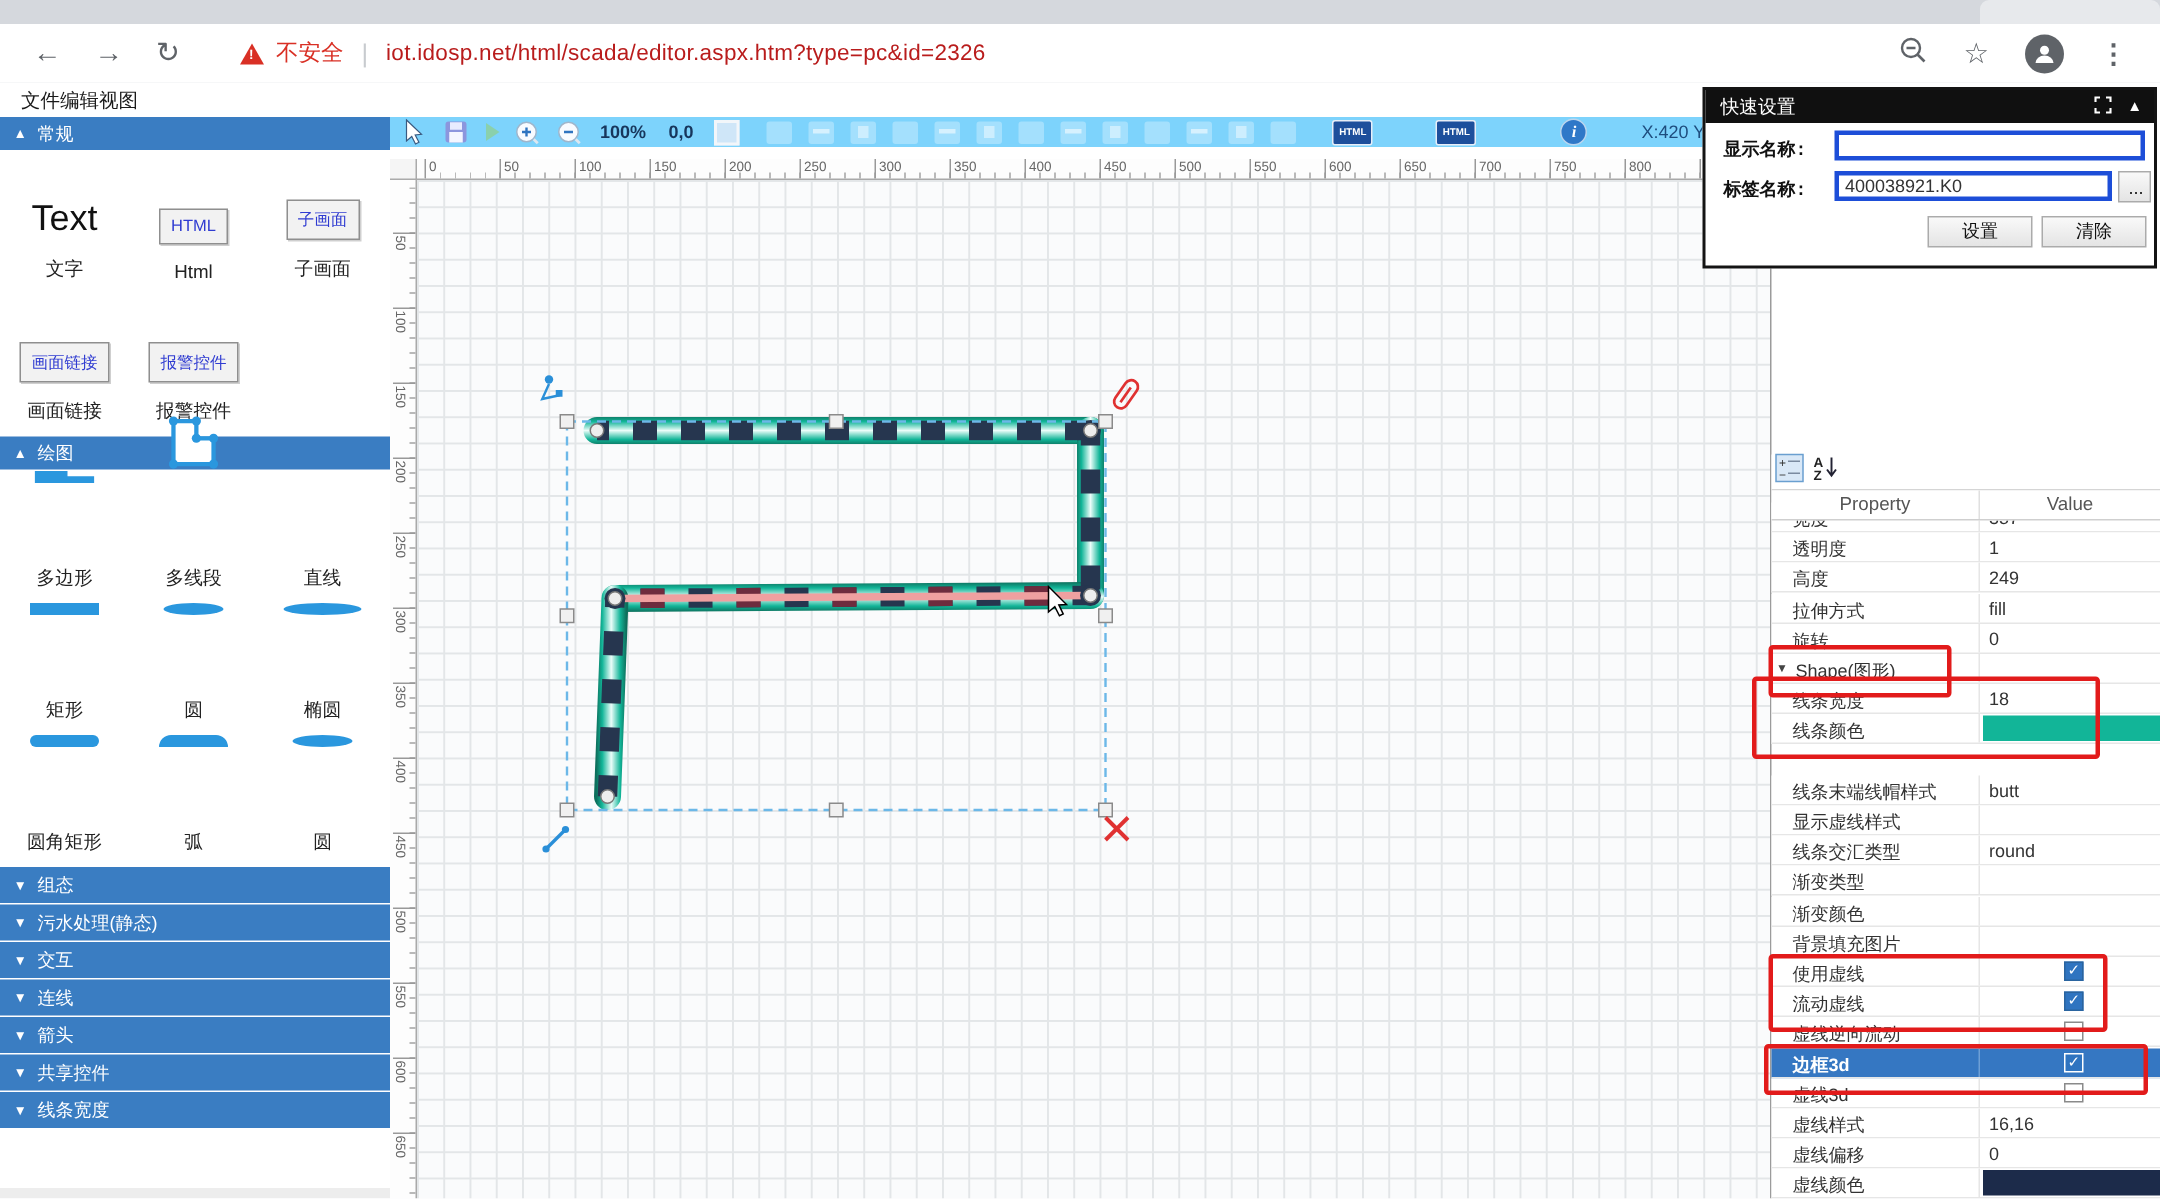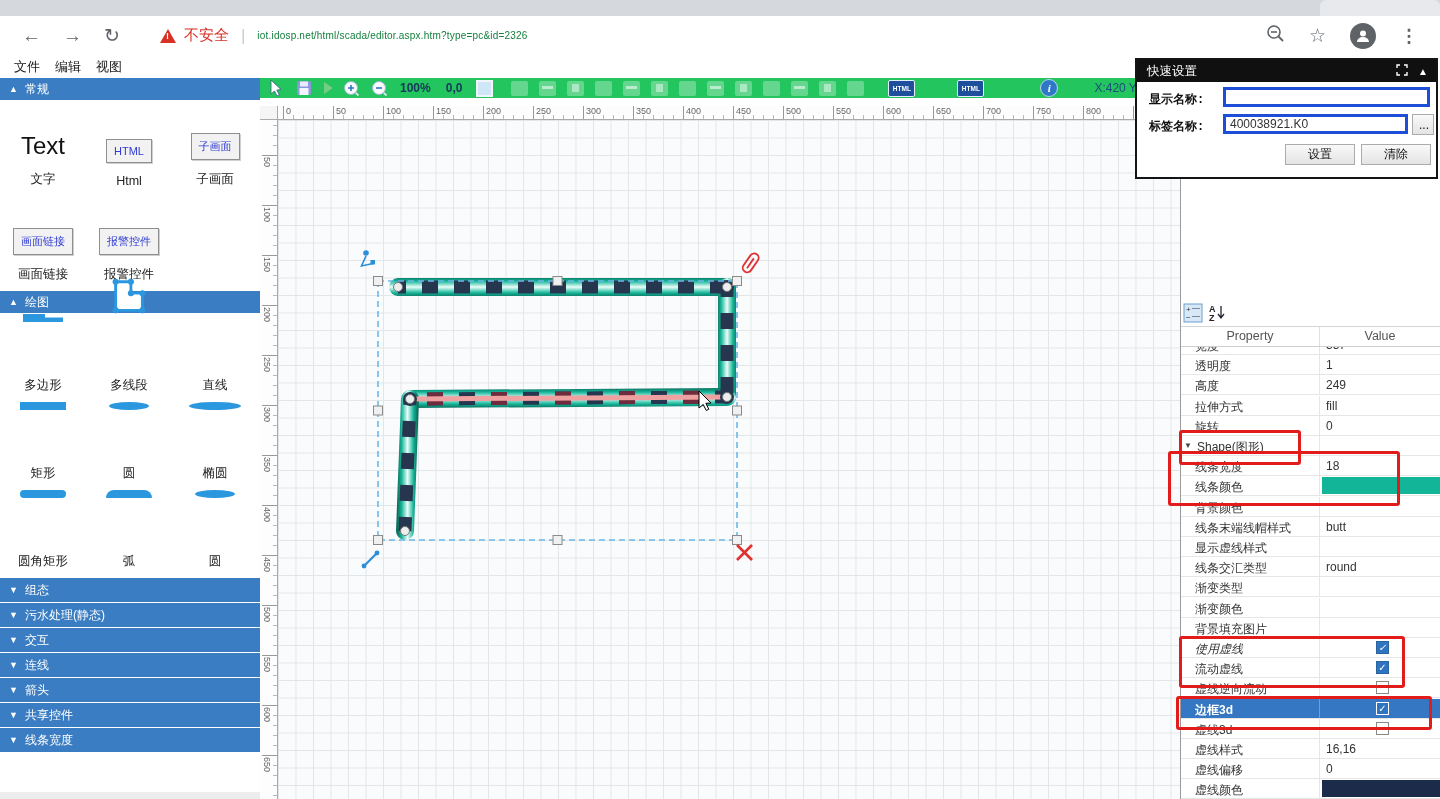--- a/index.html
+++ b/index.html
@@ -9,29 +9,29 @@
   #chrome-tabstrip{position:absolute;left:0;top:0;width:1440px;height:16px;background:#d5d8dd;}
   #chrome-tabstrip .tab-hl{position:absolute;right:0;top:0;width:120px;height:16px;background:#e7e9ec;border-radius:6px 6px 0 0;}
   #chrome-bar{position:absolute;left:0;top:16px;width:1440px;height:39px;background:#fff;
               border-bottom:1px solid #dcdfe3;display:flex;align-items:center;}
   .nav{font-size:19px;color:#5f6368;margin-left:22px;line-height:1;}
   .warn-tri{width:0;height:0;border-left:8px solid transparent;border-right:8px solid transparent;
             border-bottom:14px solid #d93025;position:relative;margin-left:40px;}
   .warn-tri::after{content:"!";position:absolute;left:-2px;top:2px;color:#fff;font-size:9px;font-weight:bold;}
   #sec-label{color:#d93025;font-size:15px;margin-left:8px;}
   .sep{color:#c8cbcf;font-size:17px;margin:0 12px;}
-  #url{color:#15803d;font-size:10px;letter-spacing:.2px;}
+  #url{color:#b91c1c;font-size:15px;letter-spacing:.2px;}
   .spacer{flex:1;}
   .chrome-right{display:flex;align-items:center;gap:24px;margin-right:22px;}
   .star{font-size:19px;color:#5f6368;}
   .avatar{width:26px;height:26px;border-radius:50%;background:#5f6368;display:flex;align-items:center;justify-content:center;}
   .dots{font-size:18px;color:#5f6368;font-weight:bold;}
   
   #menu-bar{position:absolute;left:0;top:55px;width:1440px;height:23px;background:#fff;display:flex;align-items:center;}
-  .menu-item{font-size:13px;color:#1a1a1a;margin-left:15px;}
+  .menu-item{font-size:13px;color:#1a1a1a;margin-left:0;}
   .menu-item:first-child{margin-left:14px;}
   
   #sidebar{position:absolute;left:0;top:78px;width:260px;height:721px;background:#fff;overflow:hidden;}
   .side-head{height:22px;margin-bottom:1px;background:#3a7dc2;color:#fff;display:flex;align-items:center;font-size:12px;}
   .side-head.collapsed{height:24px;}
   .side-head .tri{font-size:9px;margin:0 7px 0 9px;}
   .sec-body{display:grid;grid-template-columns:repeat(3,86px);}
   .cell{height:87px;display:flex;flex-direction:column;align-items:center;justify-content:flex-end;padding-bottom:8px;}
   .cell.draw{height:80px;gap:44px;}
   .cell-label{font-size:12.5px;color:#222;margin-top:11px;white-space:nowrap;}
@@ -40,21 +40,21 @@
             box-shadow:1px 1px 0 #cfcfcf;font-family:"Liberation Sans",sans-serif;white-space:nowrap;}
   .ic-polygon{width:40px;height:40px;background:#2a97de;clip-path:polygon(0 0,55% 0,55% 44%,100% 44%,100% 100%,0 100%);}
   .ic-line{width:44px;height:3px;background:#2a97de;margin-bottom:18px;}
   .ic-rect{width:46px;height:36px;background:#2a97de;}
   .ic-circle,.ic-circle2{width:40px;height:40px;border-radius:50%;background:#2a97de;}
   .ic-roundrect{width:46px;height:36px;border-radius:7px;background:#2a97de;}
   .ic-ellipse{width:52px;height:34px;border-radius:50%;background:#2a97de;}
   .ic-arc{width:46px;height:23px;border-radius:46px 46px 0 0;background:#2a97de;}
   #sidebar-scroll{position:absolute;left:0;bottom:0;width:260px;height:7px;background:#ededed;}
   
-  #editor-toolbar{position:absolute;left:260px;top:78px;width:1180px;height:20px;background:#22c55e;
+  #editor-toolbar{position:absolute;left:260px;top:78px;width:1180px;height:20px;background:#7dd3fc;
                   display:flex;align-items:center;}
   .tb{display:inline-flex;align-items:center;justify-content:center;}
   .tb-txt{color:#17365c;font-size:12px;font-weight:bold;}
   .play-tri{width:0;height:0;border-left:9px solid #8fcf92;border-top:6px solid transparent;border-bottom:6px solid transparent;opacity:.75;}
   .wsquare{width:13px;height:13px;background:#cfe6f8;border:2px solid #f2f6fa;}
   .dico{width:17px;height:15px;background:rgba(255,255,255,.30);border-radius:2px;}
   .dico.v1::after{content:"";display:block;margin:5px 3px 0;height:3px;background:rgba(255,255,255,.55);}
   .dico.v2::after{content:"";display:block;margin:3px 5px 0;height:8px;background:rgba(255,255,255,.45);}
   .htmlb{width:25px;height:15px;background:#1d4f9c;border:1px solid #e8eef8;border-radius:2px;color:#fff;
          font-size:6.5px;font-weight:bold;display:inline-flex;align-items:center;justify-content:center;}
@@ -516,24 +516,20 @@
         <div class="pval">
           <span class="pvtext">18</span>
         </div>
       </div>
       <div class="prow" style="top: 398.4px;">
         <span class="plabel">线条颜色</span>
         <div class="pval">
           <div class="swatch" style="background: rgb(18, 181, 152);"></div>
         </div>
       </div>
-      <div class="prow" style="top: 418.6px;">
-        <span class="plabel">背景颜色</span>
-        <div class="pval"></div>
-      </div>
       <div class="prow" style="top: 438.8px;">
         <span class="plabel">线条末端线帽样式</span>
         <div class="pval">
           <span class="pvtext">butt</span>
         </div>
       </div>
       <div class="prow" style="top: 459px;">
         <span class="plabel">显示虚线样式</span>
         <div class="pval"></div>
       </div>
@@ -548,21 +544,21 @@
         <div class="pval"></div>
       </div>
       <div class="prow" style="top: 539.8px;">
         <span class="plabel">背景填充图片</span>
         <div class="pval"></div>
       </div>
       <div class="prow" style="top: 519.6px;">
         <span class="plabel">渐变颜色</span>
         <div class="pval"></div>
       </div>
-      <div class="prow" style="top: 560px; font-style: italic;">
+      <div class="prow" style="top: 560px;">
         <span class="plabel">使用虚线</span>
         <div class="pval">
           <div class="cb on">✓</div>
         </div>
       </div>
       <div class="prow" style="top: 580.2px;">
         <span class="plabel">流动虚线</span>
         <div class="pval">
           <div class="cb on">✓</div>
         </div>

